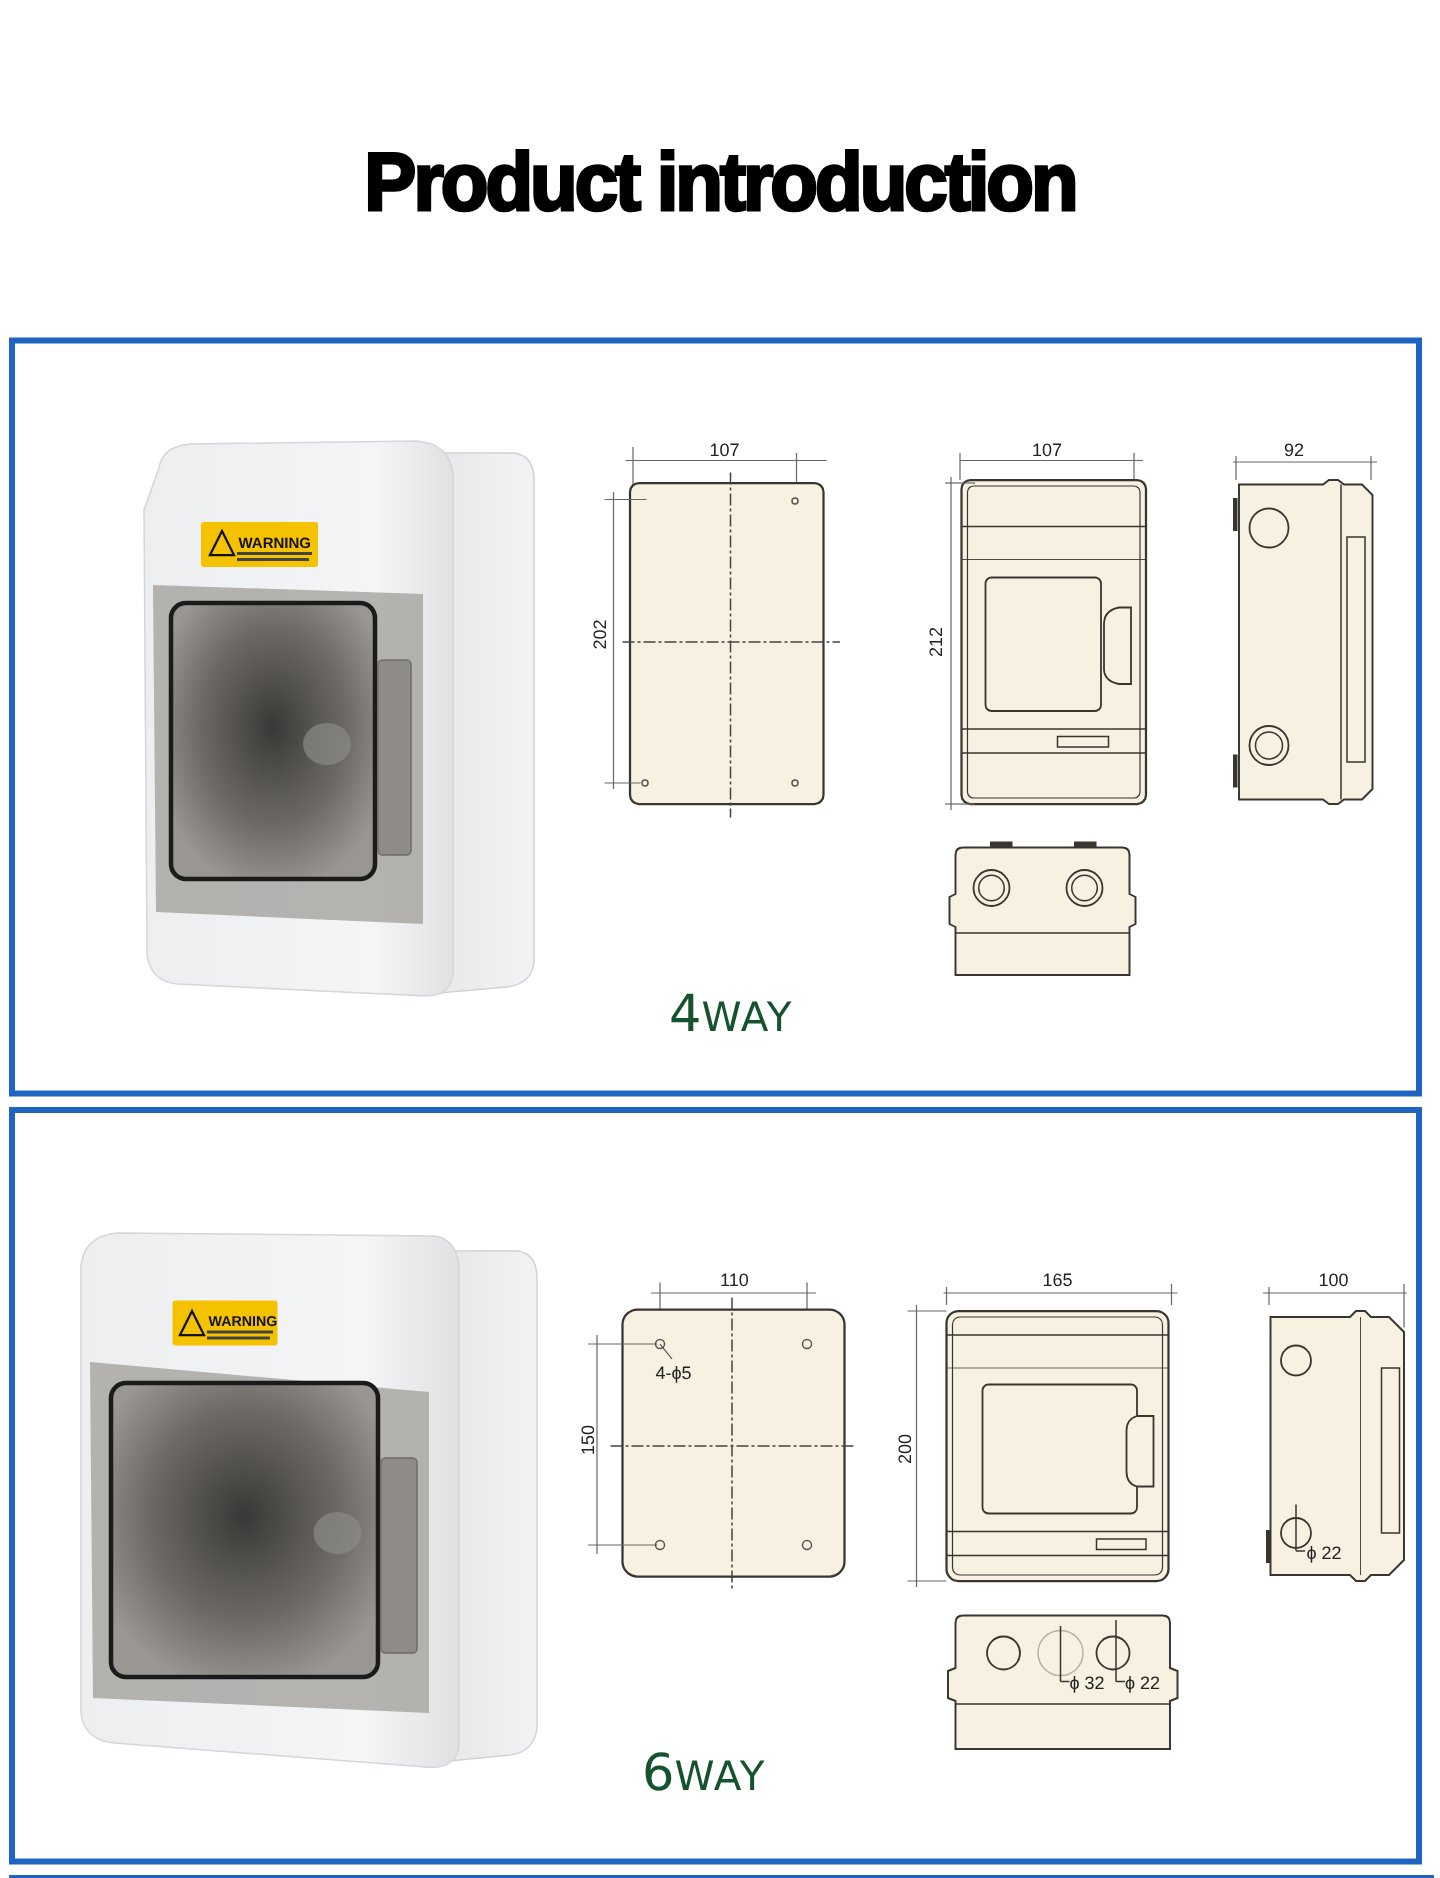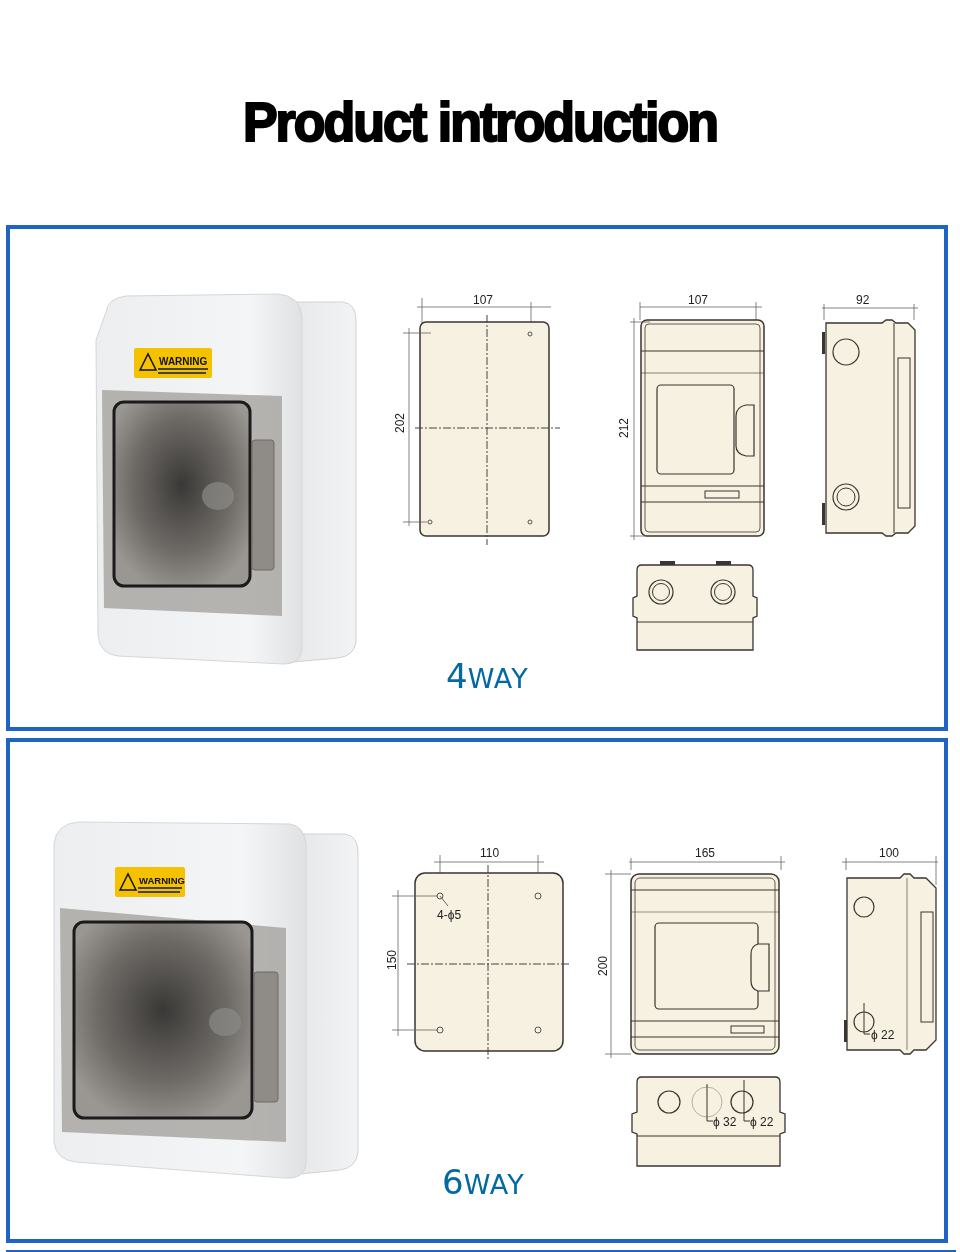--- a/index.html
+++ b/index.html
@@ -11,21 +11,21 @@
       -webkit-text-stroke: 2px #000;
     }
     .frame {
       position: absolute; left: 6px; width: 942px; border: 4px solid #1f64c2; box-sizing: border-box;
     }
     #frame1 { top: 225px; height: 506px; }
     #frame2 { top: 738px; height: 505px; }
     .bottomline { position: absolute; left: 6px; width: 950px; top: 1250px; height: 2px; background: #1f64c2; }
     .photo { position: absolute; }
     .way-label {
-      position: absolute; font-family: "DejaVu Sans", sans-serif; color: #0369a1;
+      position: absolute; font-family: "DejaVu Sans", sans-serif; color: #14532d;
     }
     .way-label .num { font-size: 34px; }
     .way-label .txt { font-size: 27px; letter-spacing: 1px; }
     .dim { font-family: "Liberation Sans", sans-serif; font-size: 12px; fill: #222; }
     svg { position: absolute; overflow: visible; }
   </style>
 </head>
 <body>
 
 <div class="title">Product introduction</div>
@@ -154,21 +154,21 @@
   <path d="M80 78 L88 62 L96 78 Z" fill="none" stroke="#111" stroke-width="1.5"></path>
   <text x="99" y="72" font-family="Liberation Sans, sans-serif" font-size="9.5" font-weight="bold" fill="#111">WARNING</text>
   <rect x="98" y="75" width="44" height="2" fill="#444"></rect>
   <rect x="98" y="79" width="42" height="2" fill="#444"></rect>
   <path d="M20 96 L246 116 L246 330 L22 320 Z" fill="#a9a7a3" opacity="0.85"></path>
   <rect x="34" y="110" width="178" height="196" rx="10" fill="url(#glassG2)" stroke="#1b1b1b" stroke-width="3"></rect>
   <ellipse cx="185" cy="210" rx="16" ry="14" fill="#8c8a87" opacity="0.7"></ellipse>
   <rect x="214" y="160" width="24" height="130" rx="3" fill="#8f8c88" stroke="#6e6b67"></rect>
 </svg>
 
-<div class="way-label" style="left:442px;top:1162px">
+<div class="way-label" style="left:428px;top:1162px">
   <span class="num">6</span><span class="txt">WAY</span>
 </div>
 
 <svg style="left:380px;top:840px" width="200" height="220" viewBox="0 0 200 220">
   <line x1="60" y1="15" x2="60" y2="55" stroke="#666" stroke-width="0.8"></line>
   <line x1="158" y1="15" x2="158" y2="55" stroke="#666" stroke-width="0.8"></line>
   <line x1="54" y1="22" x2="164" y2="22" stroke="#666" stroke-width="0.8"></line>
   <text class="dim" x="100" y="17">110</text>
   <rect x="35" y="33" width="148" height="178" rx="10" fill="#f7f1e1" stroke="#3a3530" stroke-width="1.5"></rect>
   <line x1="108" y1="25" x2="108" y2="220" stroke="#444" stroke-width="1" stroke-dasharray="8 2 2 2"></line>

